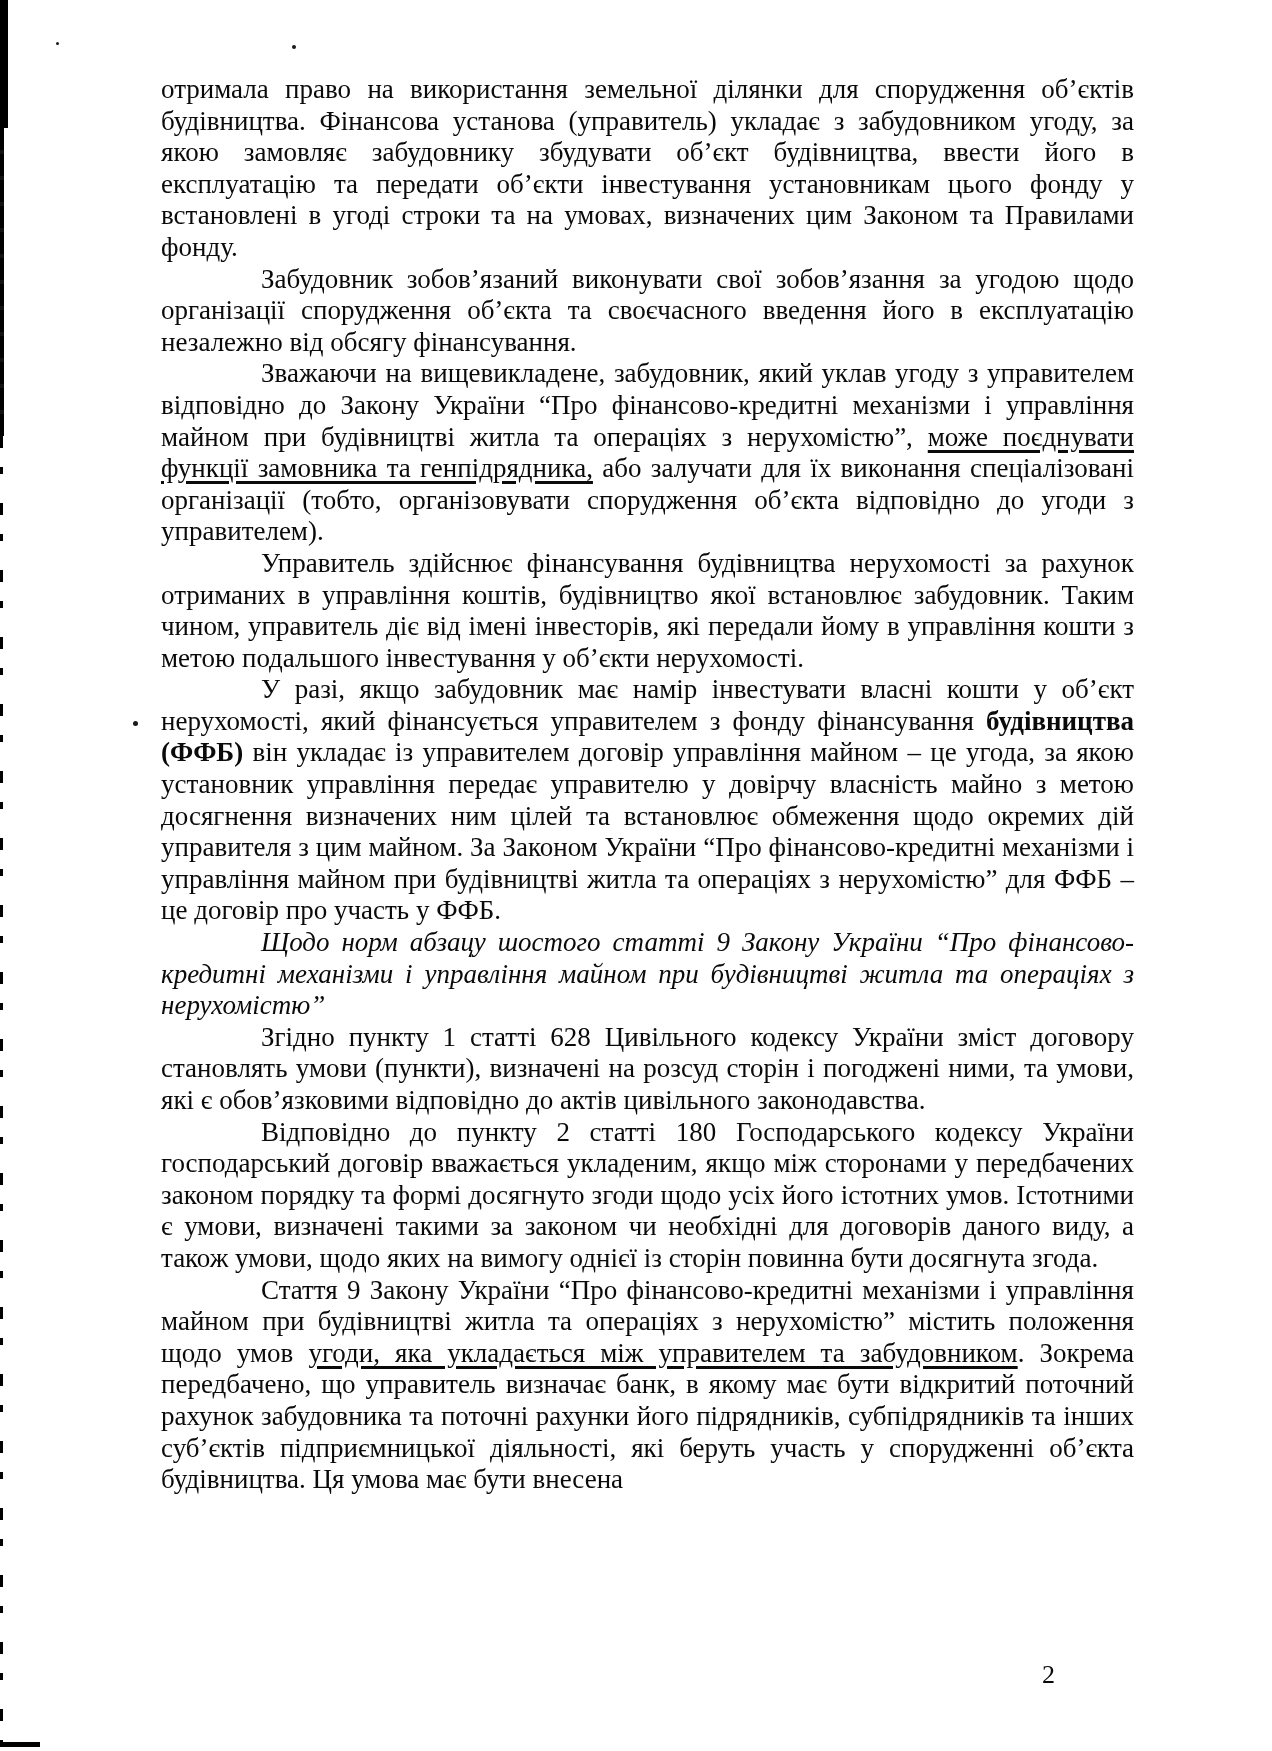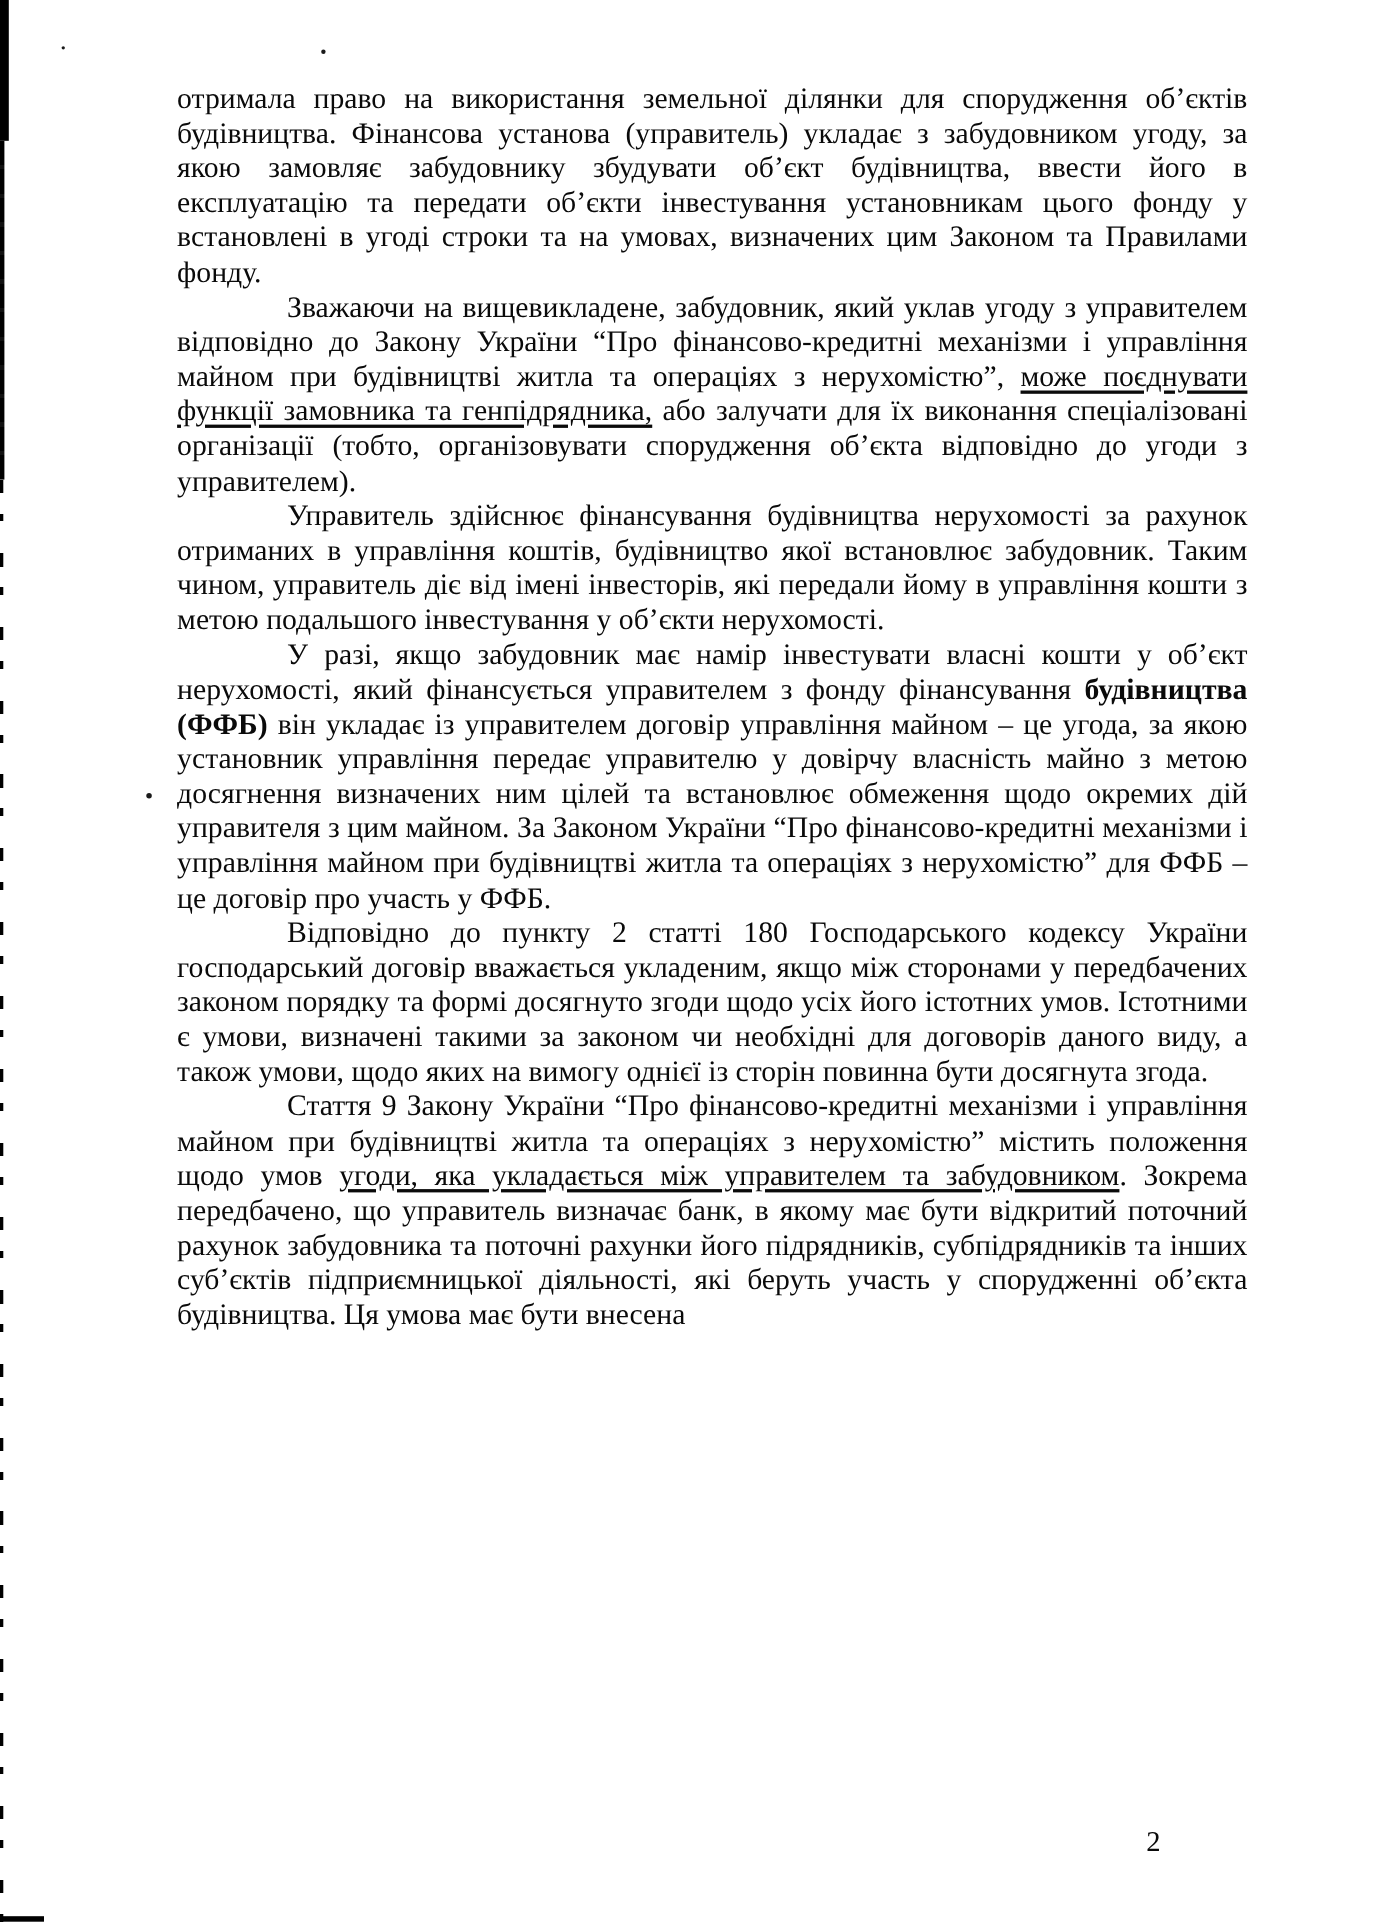--- a/index.html
+++ b/index.html
@@ -83,20 +83,23 @@
 <div class="scan-bar-1"></div>
 <div class="scan-bar-2"></div>
 <div class="scan-dashes"></div>
 <div class="scan-corner-mark"></div>
 <div class="speck s1"></div>
 <div class="speck s2"></div>
 <div class="speck s3"></div>
 
 <div class="textblock">
     <p class="para"><span>отримала право на використання земельної ділянки для спорудження об’єктів будівництва. Фінансова установа (управитель) укладає з забудовником угоду, за якою замовляє забудовнику збудувати об’єкт будівництва, ввести його в експлуатацію та передати об’єкти інвестування установникам цього фонду у встановлені в угоді строки та на умовах, визначених цим Законом та Правилами фонду.</span></p>
+    <p class="para indent"><span>Забудовник зобов’язаний виконувати свої зобов’язання за угодою щодо організації спорудження об’єкта та своєчасного введення його в експлуатацію незалежно від обсягу фінансування.</span></p>
     <p class="para indent"><span>Зважаючи на вищевикладене, забудовник, який уклав угоду з управителем відповідно до Закону України “Про фінансово-кредитні механізми і управління майном при будівництві житла та операціях з нерухомістю”, </span><span class="u">може поєднувати функції замовника та генпідрядника,</span><span> або залучати для їх виконання спеціалізовані організації (тобто, організовувати спорудження об’єкта відповідно до угоди з управителем).</span></p>
     <p class="para indent"><span>Управитель здійснює фінансування будівництва нерухомості за рахунок отриманих в управління коштів, будівництво якої встановлює забудовник. Таким чином, управитель діє від імені інвесторів, які передали йому в управління кошти з метою подальшого інвестування у об’єкти нерухомості.</span></p>
     <p class="para indent"><span>У разі, якщо забудовник має намір інвестувати власні кошти у об’єкт нерухомості, який фінансується управителем з фонду фінансування </span><span class="b">будівництва (ФФБ)</span><span> він укладає із управителем договір управління майном – це угода, за якою установник управління передає управителю у довірчу власність майно з метою досягнення визначених ним цілей та встановлює обмеження щодо окремих дій управителя з цим майном. За Законом України “Про фінансово-кредитні механізми і управління майном при будівництві житла та операціях з нерухомістю” для ФФБ – це договір про участь у ФФБ.</span></p>
+    <p class="para indent italic"><span>Щодо норм абзацу шостого статті 9 Закону України “Про фінансово-кредитні механізми і управління майном при будівництві житла та операціях з нерухомістю”</span></p>
+    <p class="para indent"><span>Згідно пункту 1 статті 628 Цивільного кодексу України зміст договору становлять умови (пункти), визначені на розсуд сторін і погоджені ними, та умови, які є обов’язковими відповідно до актів цивільного законодавства.</span></p>
     <p class="para indent"><span>Відповідно до пункту 2 статті 180 Господарського кодексу України господарський договір вважається укладеним, якщо між сторонами у передбачених законом порядку та формі досягнуто згоди щодо усіх його істотних умов. Істотними є умови, визначені такими за законом чи необхідні для договорів даного виду, а також умови, щодо яких на вимогу однієї із сторін повинна бути досягнута згода.</span></p>
     <p class="para indent"><span>Стаття 9 Закону України “Про фінансово-кредитні механізми і управління майном при будівництві житла та операціях з нерухомістю” містить положення щодо умов </span><span class="u">угоди, яка укладається між управителем та забудовником</span><span>. Зокрема передбачено, що управитель визначає банк, в якому має бути відкритий поточний рахунок забудовника та поточні рахунки його підрядників, субпідрядників та інших суб’єктів підприємницької діяльності, які беруть участь у спорудженні об’єкта будівництва. Ця умова має бути внесена</span></p>
   </div>
 
 <div class="page-number">2</div>
 
 </body></html>

